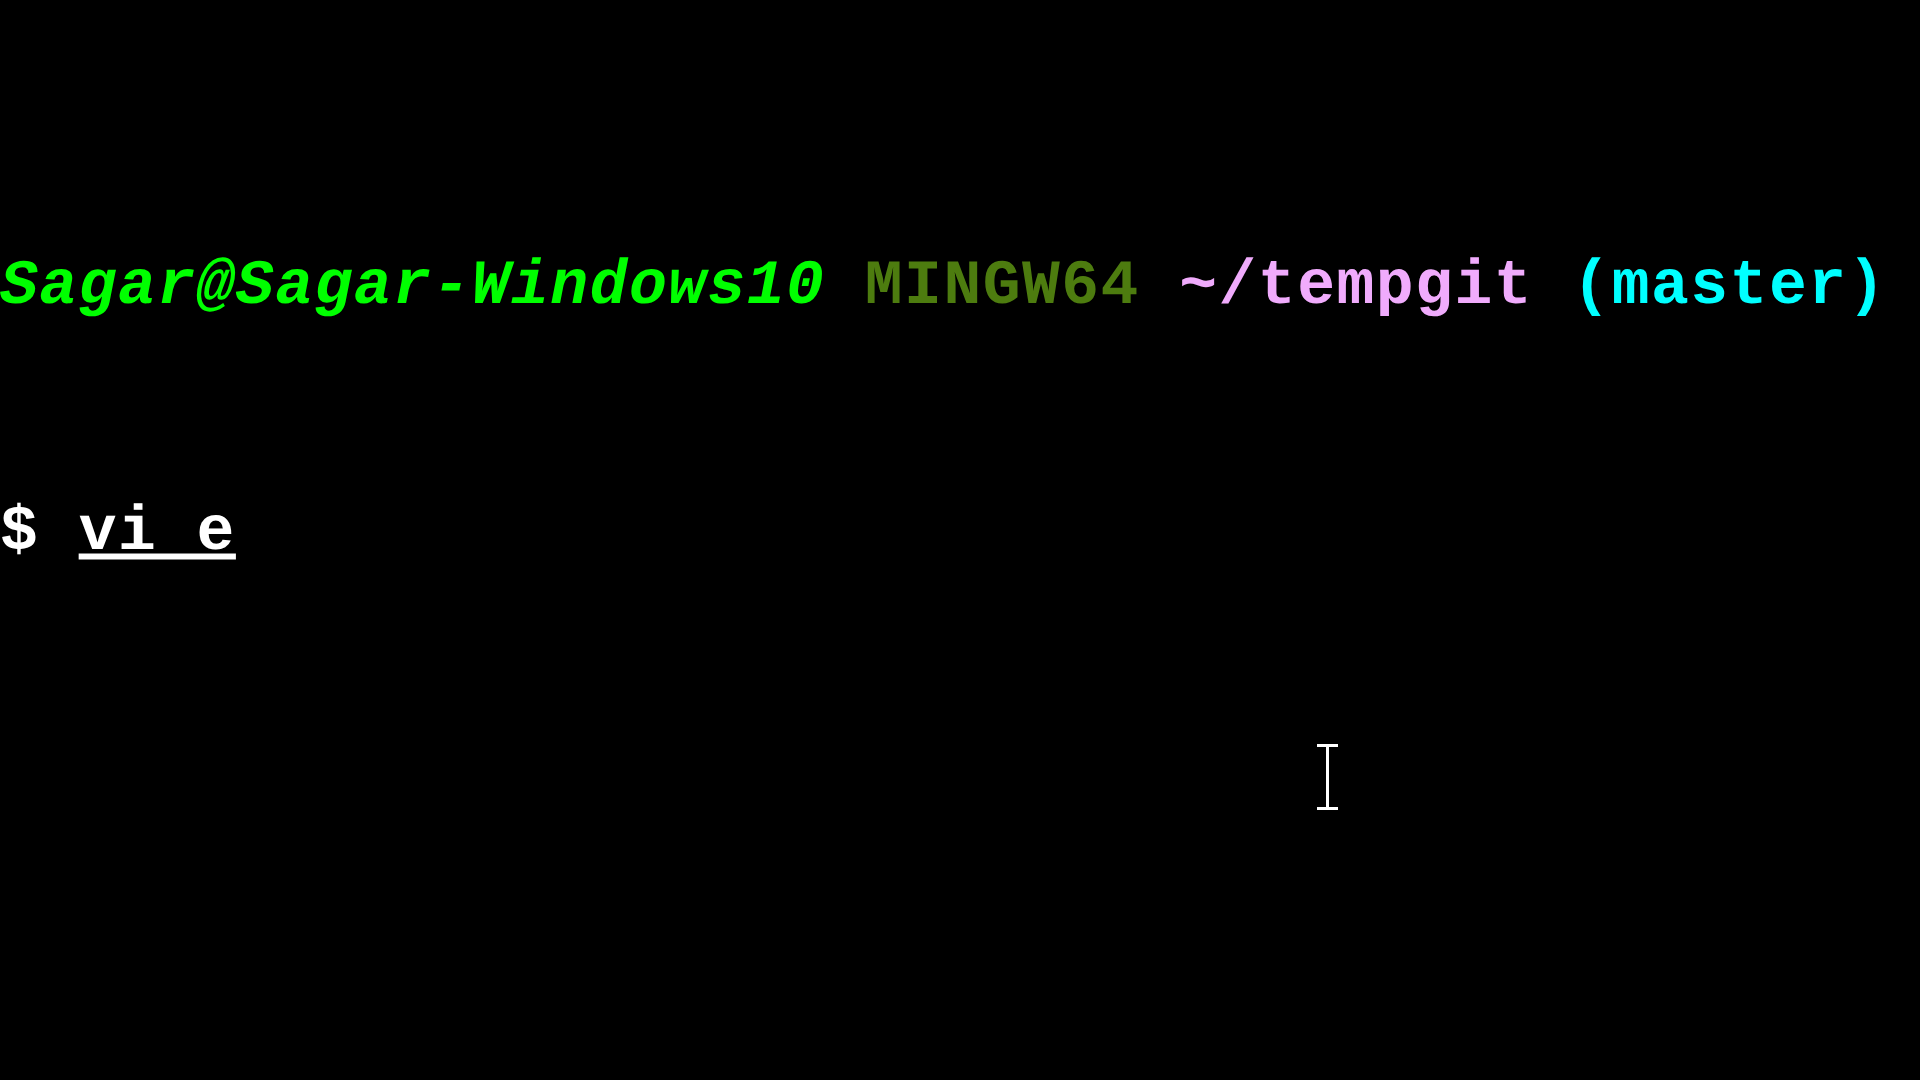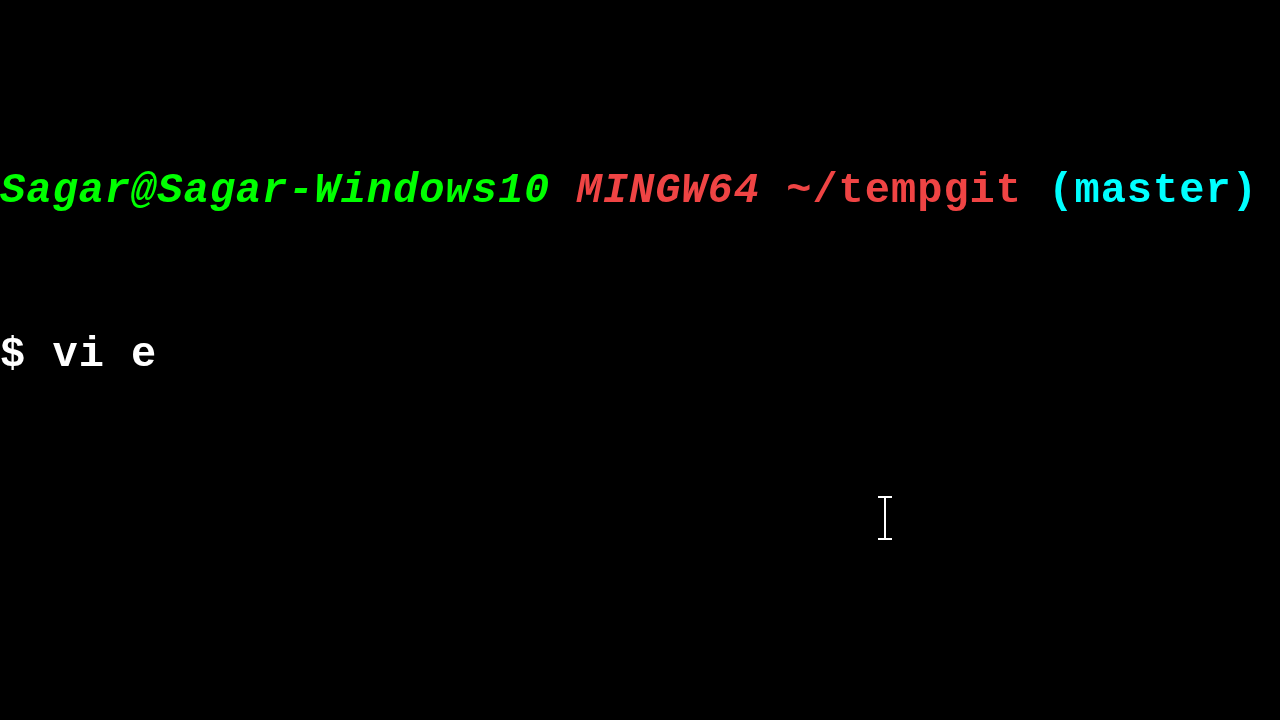--- a/index.html
+++ b/index.html
@@ -28,31 +28,31 @@
       margin-bottom: 0;
     }
     .blank-line {
       height: 54px;
     }
     .user-host {
       color: #00ff00;
       font-style: italic;
     }
     .mingw {
-      color: #ef4444;
-      font-style: italic;
+      color: #4d7c0f;
     }
     .path {
-      color: #ef4444;
+      color: #f0abfc;
     }
     .branch {
       color: #00ffff;
     }
     .cmd {
       color: #ffffff;
+      text-decoration: underline;
     }
     .dollar {
       color: #ffffff;
     }
     .ibeam {
       position: absolute;
       left: 875px;
       top: 496px;
       width: 20px;
       height: 44px;

